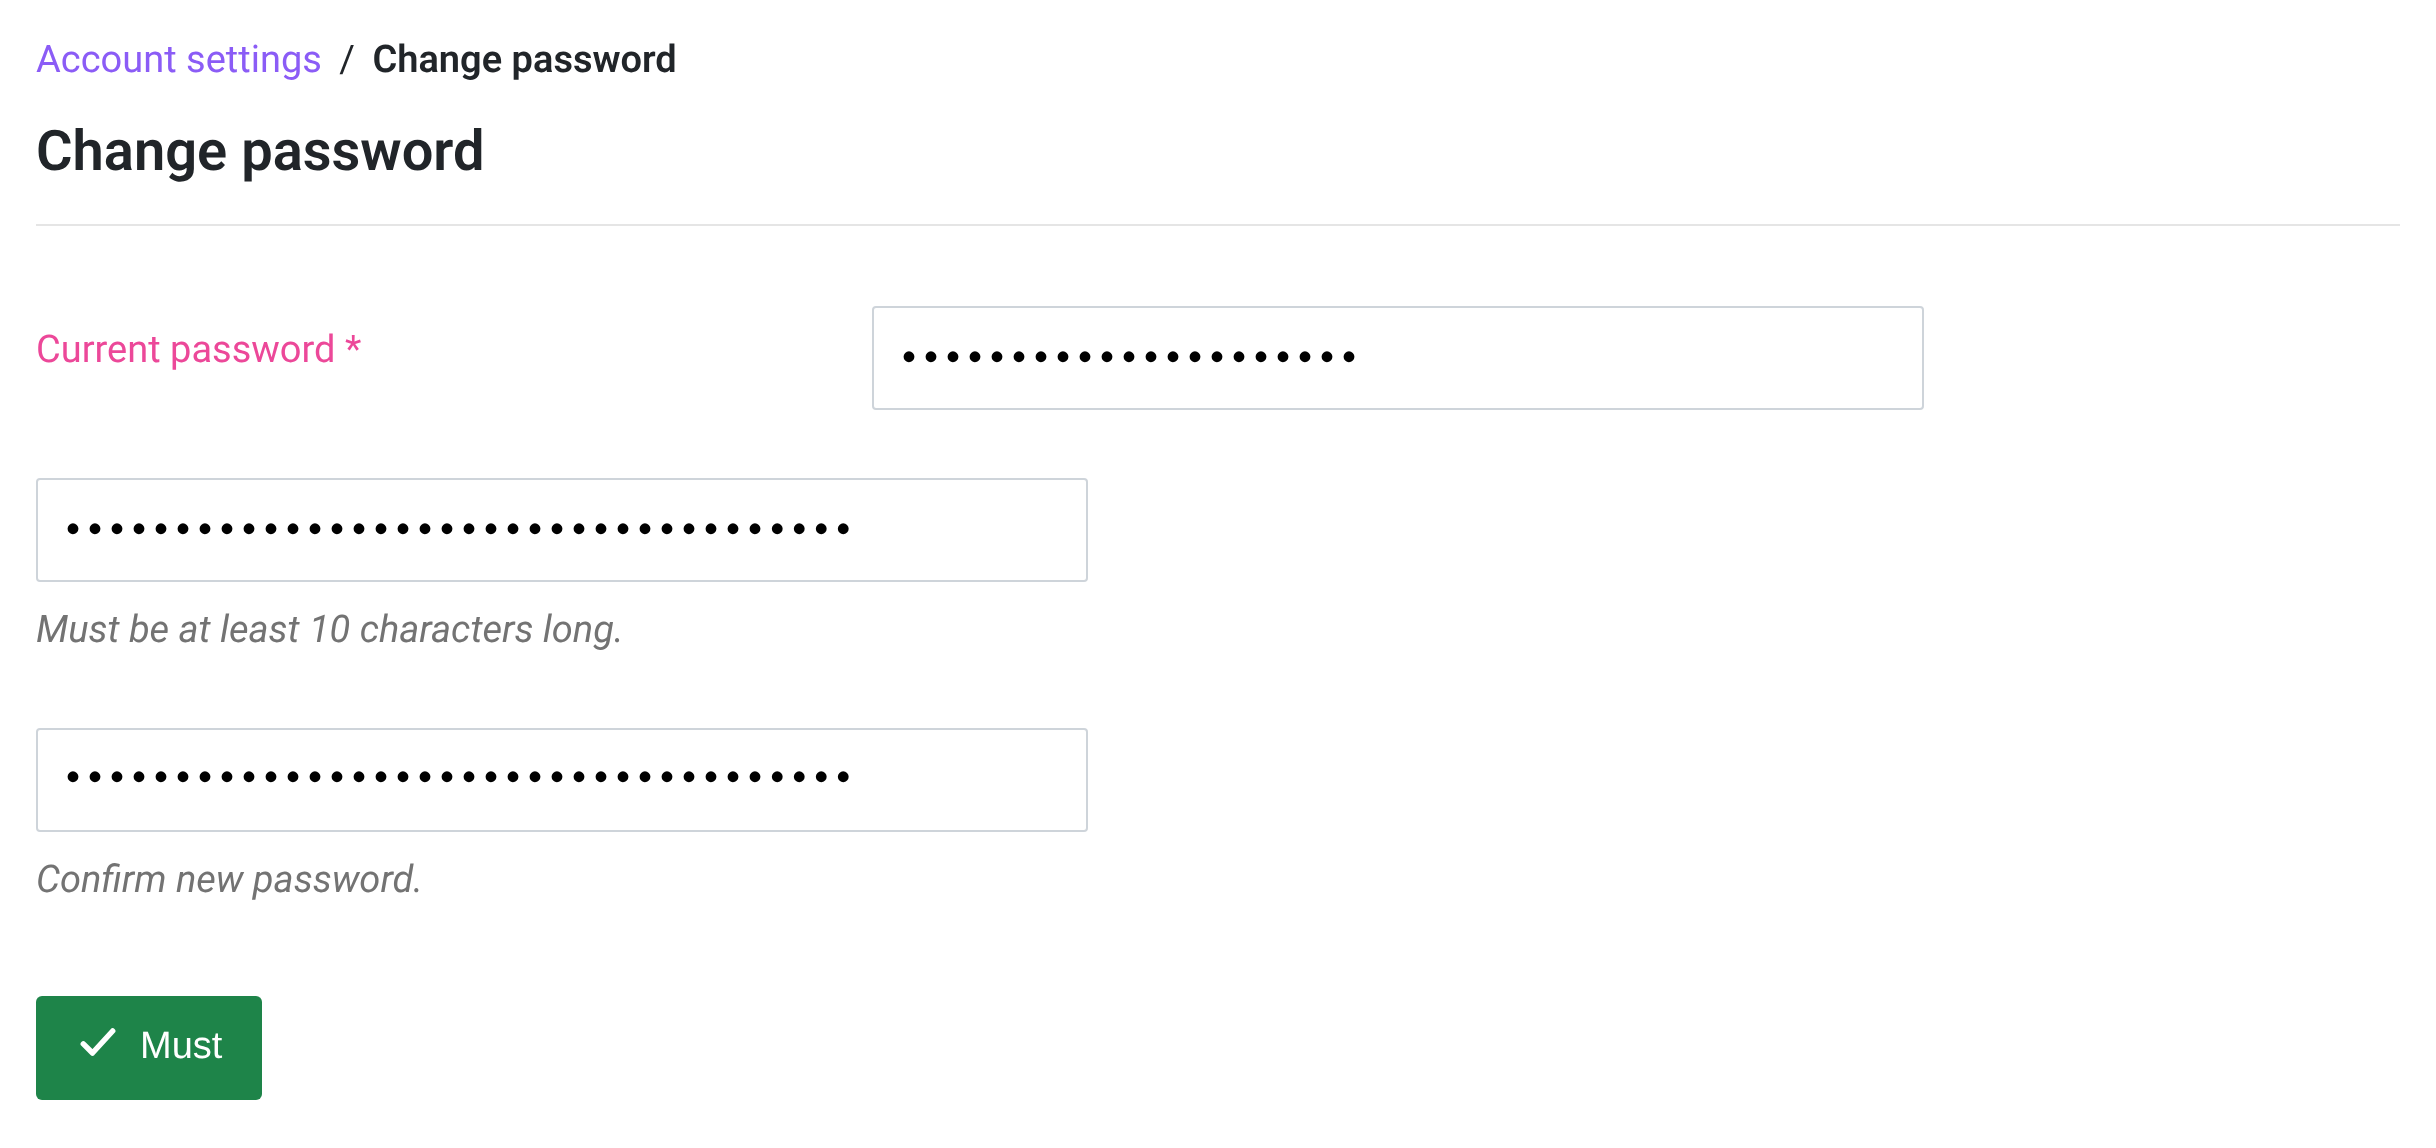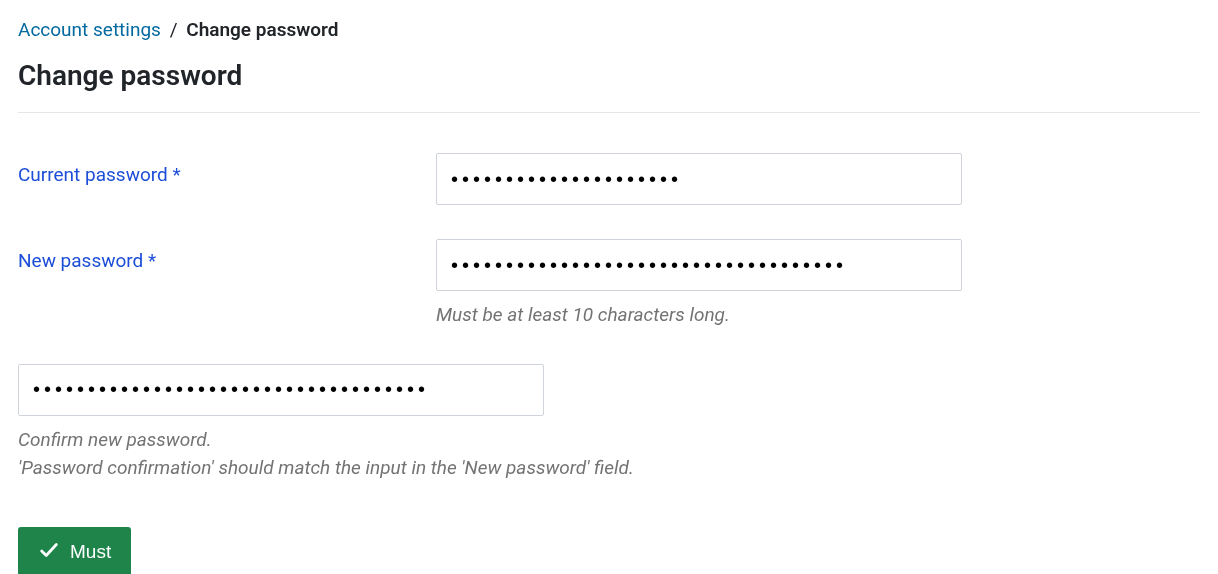--- a/index.html
+++ b/index.html
@@ -13,21 +13,21 @@
       color: #212529;
       background: #fff;
       padding: 18px;
       width: 1218px;
     }
     .breadcrumb {
       font-size: 19px;
       margin-bottom: 18px;
     }
     .breadcrumb a {
-      color: #0369a1;
+      color: #8b5cf6;
       text-decoration: none;
       text-align: center;
     }
     .breadcrumb .sep {
       margin: 0 4px;
       color: #212529;
     }
     .breadcrumb .current {
       font-weight: 600;
       color: #212529;
@@ -44,21 +44,21 @@
     }
     .form-row {
       display: flex;
       align-items: flex-start;
       margin-bottom: 34px;
     }
     .form-row .label-col {
       width: 418px;
       padding-top: 10px;
       font-size: 19px;
-      color: #1d4ed8;
+      color: #ec4899;
     }
     .form-row .field-col {
       flex: 0 0 auto;
     }
     .form-row input[type="password"] {
       width: 526px;
       height: 52px;
       padding: 8px 14px;
       border: 1px solid #ced4da;
       border-radius: 2px;
@@ -116,35 +116,31 @@
   <div class="form-row">
     <div class="label-col">
       <label>Current password *</label>
     </div>
     <div class="field-col">
       <input type="password" value="•••••••••••••••••••••" style="">
     </div>
   </div>
 
   <div class="form-row">
-    <div class="label-col">
-      <label>New password *</label>
-    </div>
     <div class="field-col">
       <input type="password" value="••••••••••••••••••••••••••••••••••••" style="">
       <div class="help-text">Must be at least 10 characters long.</div>
     </div>
   </div>
 
   <div class="form-row">
     <div class="field-col">
       <input type="password" value="••••••••••••••••••••••••••••••••••••" style="">
       <div class="help-text">
         <span>Confirm new password.</span><br>
-        <span>'Password confirmation' should match the input in the 'New password' field.</span>
       </div>
     </div>
   </div>
 
   <button type="submit" class="btn-save">
     <span>
       <svg viewBox="0 0 24 24">
           <polyline points="4 13 9 18 20 6"></polyline>
         </svg>
     </span>

